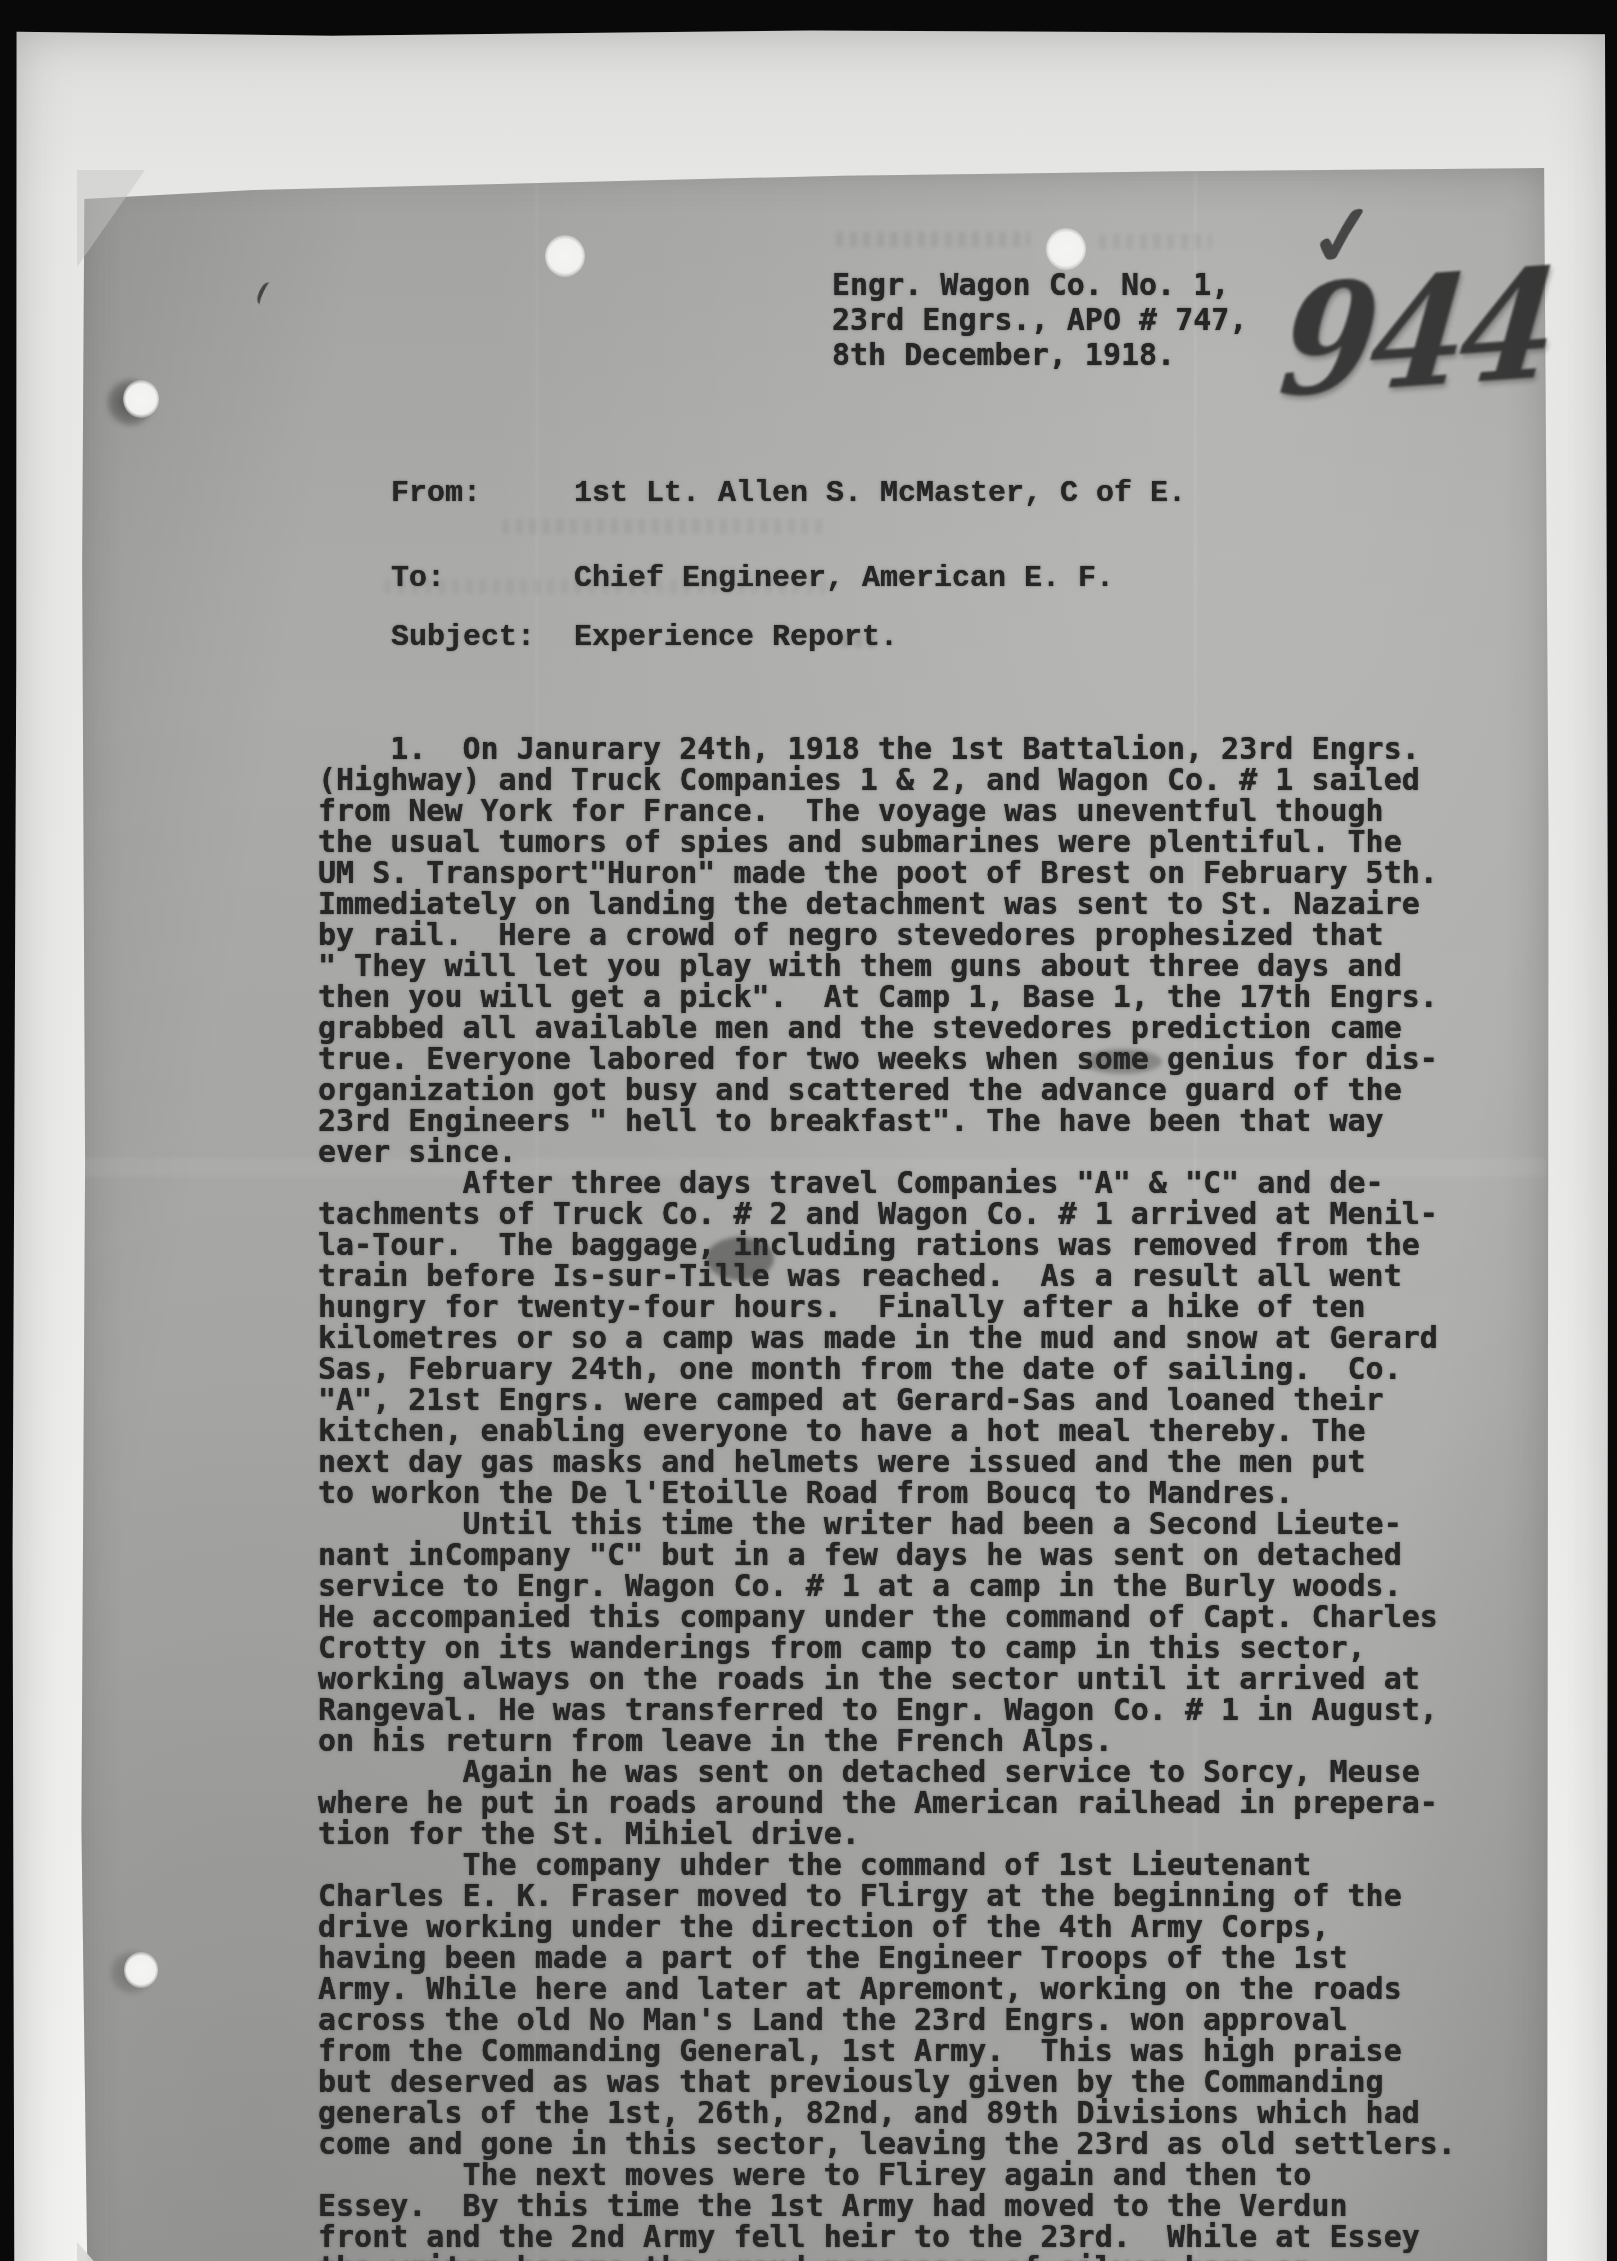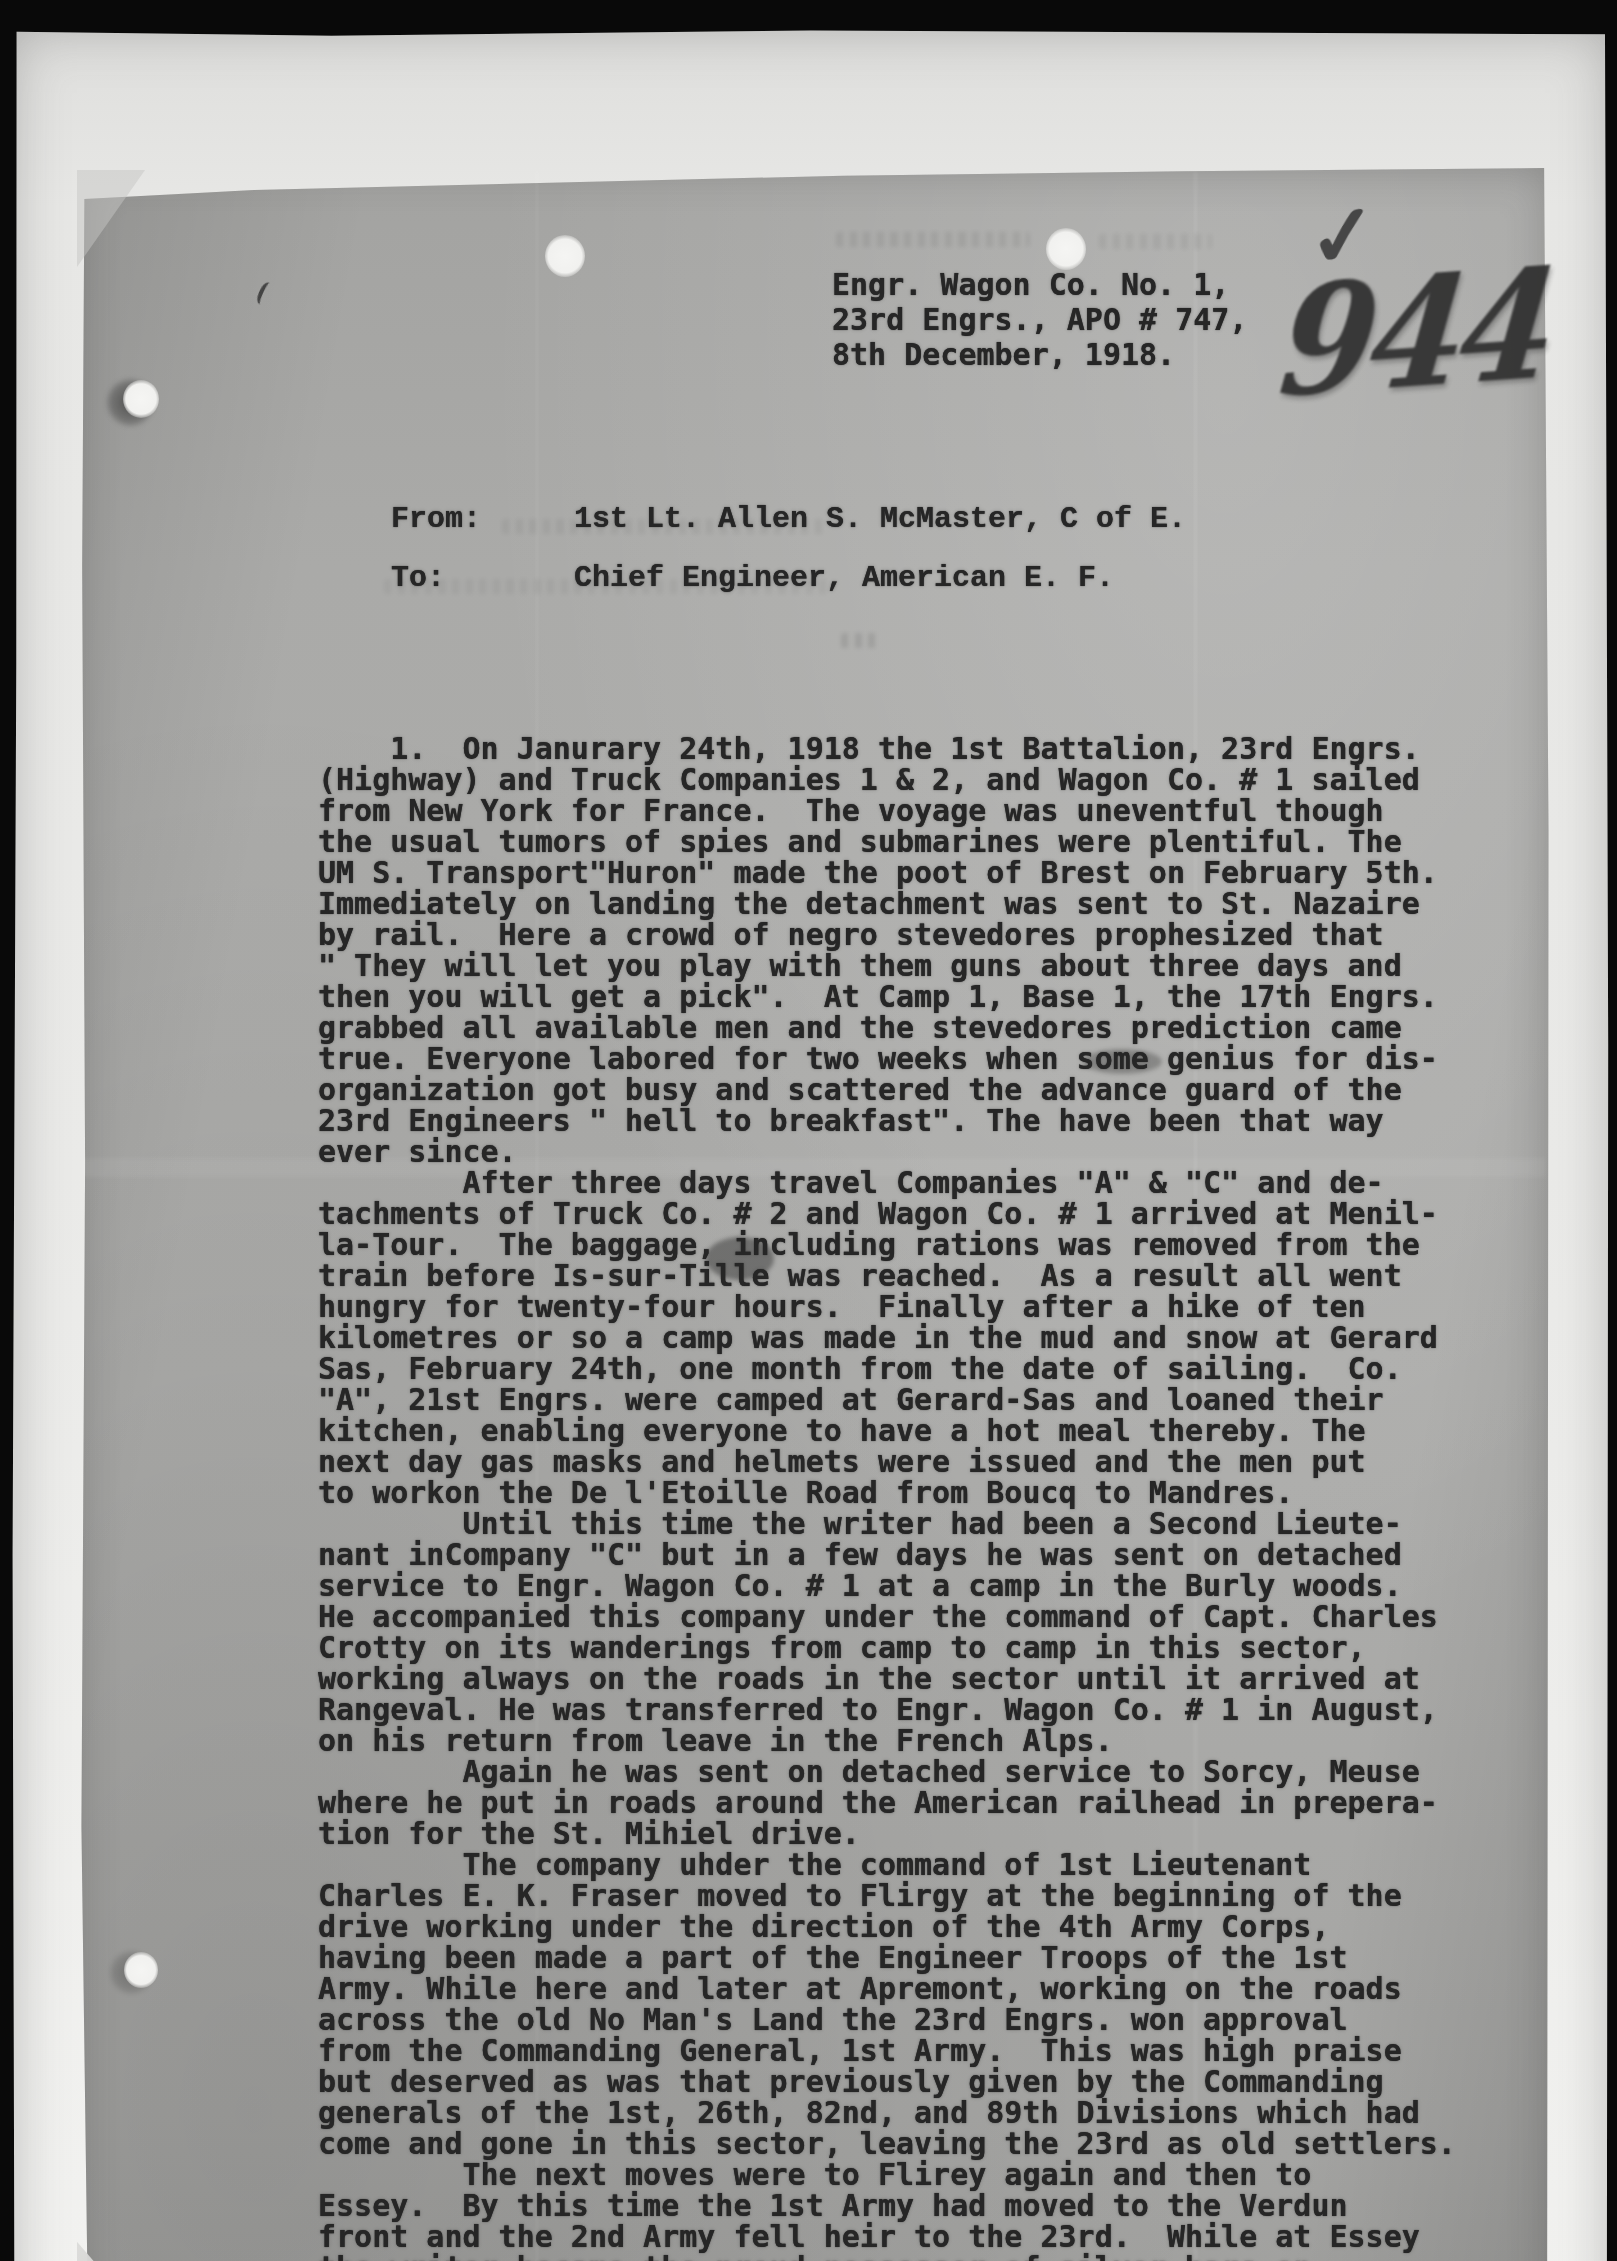--- a/index.html
+++ b/index.html
@@ -60,21 +60,21 @@
     color: #262626;
     font-weight: 700;
     text-shadow: 0 0 0.9px rgba(25,25,25,.85), 0 0 3.6px rgba(45,45,45,.28);
     white-space: pre;
   }
   #header-block {
     position: absolute; left: 832px; top: 267px;
     font-size: 30px; line-height: 35px; margin: 0;
   }
   .field-row { position: absolute; left: 319px; font-size: 30px; line-height: 36px; }
-  #field-from    { top: 465px; }
+  #field-from    { top: 439px; }
   #field-to      { top: 524px; }
   #field-subject { top: 583px; }
   .field-label { display: inline-block; min-width: 183px; }
 
   #report-body {
     position: absolute; left: 318px; top: 733px;
     font-size: 30px; line-height: 31px; margin: 0;
   }
 
   
@@ -150,20 +150,23 @@
 
   <pre id="header-block" class="ink">Engr. Wagon Co. No. 1,
 23rd Engrs., APO # 747,
 8th December, 1918.</pre>
 
   <div id="field-from" class="field-row ink">
     <span class="field-label">From:</span><span>1st Lt. Allen S. McMaster, C of E.</span>
   </div>
   <div id="field-to" class="field-row ink">
     <span class="field-label">To:</span><span>Chief Engineer, American E. F.</span>
+  </div>
+  <div id="field-subject" class="field-row ink">
+    <span class="field-label">Subject:</span><span>Experience Report.</span>
   </div>
 
   <pre id="report-body" class="ink">    1.  On Janurary 24th, 1918 the 1st Battalion, 23rd Engrs.
 (Highway) and Truck Companies 1 &amp; 2, and Wagon Co. # 1 sailed
 from New York for France.  The voyage was uneventful though
 the usual tumors of spies and submarines were plentiful. The
 UM S. Transport"Huron" made the poot of Brest on February 5th.
 Immediately on landing the detachment was sent to St. Nazaire
 by rail.  Here a crowd of negro stevedores prophesized that
 " They will let you play with them guns about three days and

